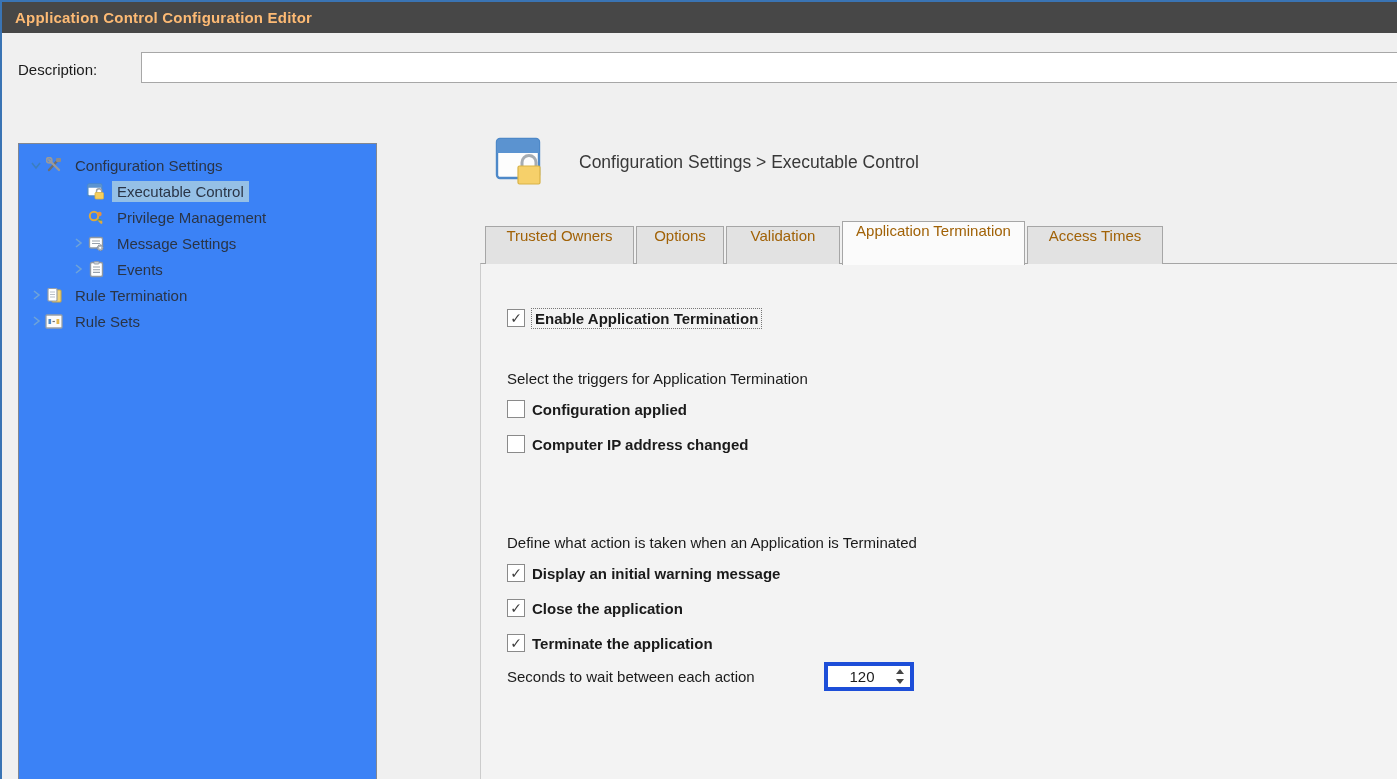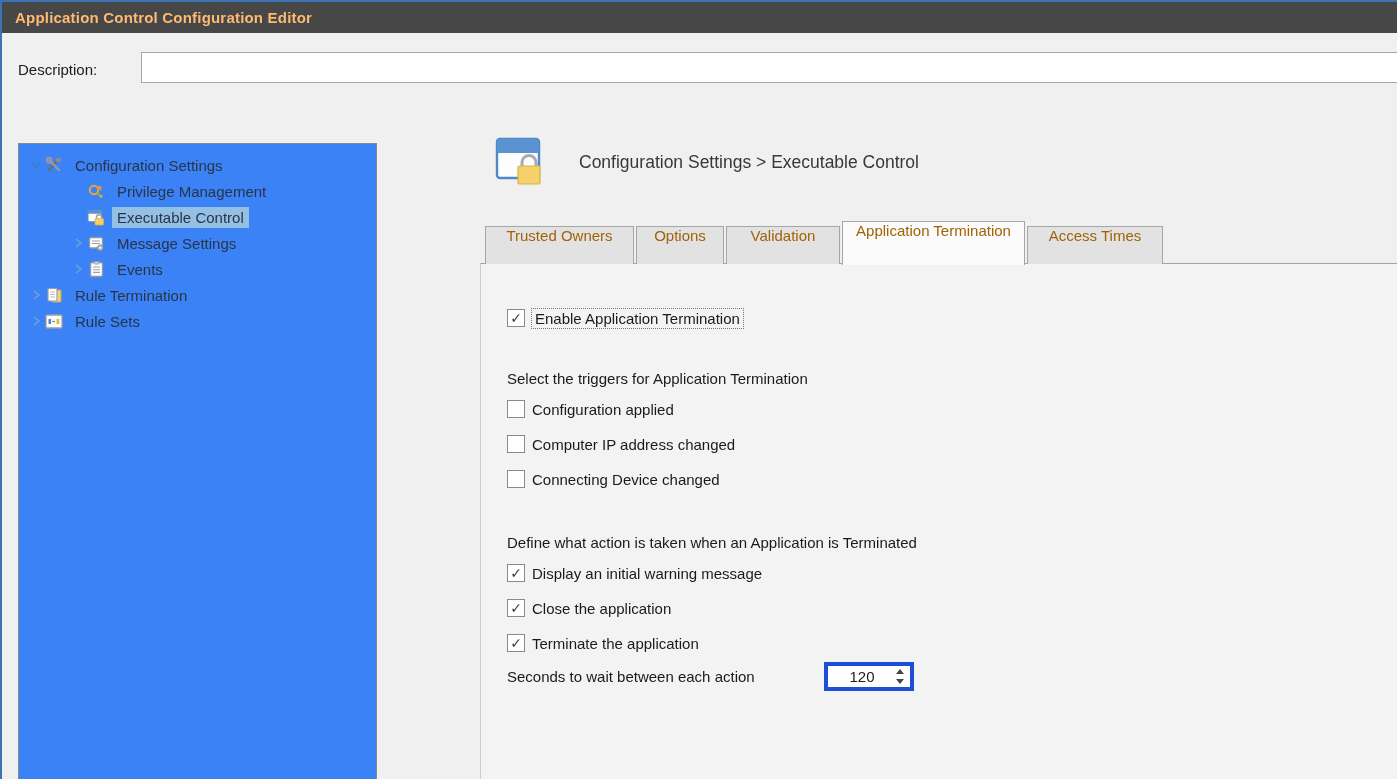--- a/index.html
+++ b/index.html
@@ -47,21 +47,21 @@
   .tab.active { height:44px; background:#fbfbfb; margin-bottom:-1px; }
 
   
   .content-item { position:absolute; left:505px; font-size:15px; color:#1a1a1a; }
   .row { display:flex; align-items:center; height:22px; }
   .cb { width:18px; height:18px; flex:0 0 18px; background:#ffffff; border:1px solid #8a8a8a;
         display:flex; align-items:center; justify-content:center; margin-right:7px;
         font-family:"DejaVu Sans",sans-serif; font-size:14px; color:#3d3d3d; }
   .cb::after { content:""; }
   .cb.checked::after { content:"✓"; }
-  .cb-label { white-space:nowrap; }
+  .cb-label { white-space:nowrap;font-weight:bold; }
   .cb-label.focused { outline:1px dotted #767676; padding:1px 3px; }
   .heading { white-space:nowrap; }
 
   
   .spin-box { position:absolute; left:822px; top:660px; width:90px; height:29px;
               background:#ffffff; border:4px solid #1d4ed8; display:flex; align-items:center; }
   .spin-value { flex:1; text-align:center; font-size:15px; color:#1a1a1a; padding-left:4px; }
   .spin-arrows { width:18px; display:flex; flex-direction:column; align-items:center; justify-content:center; gap:5px; padding-right:3px; }
   .arrow-up { width:0; height:0; border-left:4px solid transparent; border-right:4px solid transparent; border-bottom:5px solid #454545; }
   .arrow-down { width:0; height:0; border-left:4px solid transparent; border-right:4px solid transparent; border-top:5px solid #454545; }
@@ -94,42 +94,42 @@
           <path d="M3 3 L13 13" stroke="#9a9a9a" stroke-width="2.4" stroke-linecap="round"></path>
           <circle cx="3.2" cy="3.2" r="2.6" fill="none" stroke="#9a9a9a" stroke-width="1.8"></circle>
         </svg>
       </span>
       <span class="tlabel">Configuration Settings</span>
     </div>
 
     <div class="tree-row">
       <span class="indent1"></span>
       <span class="ticon">
+        <svg width="18" height="17" viewBox="0 0 18 17">
+          <rect x="0.8" y="1" width="14" height="12" rx="1.5" fill="#ffffff" stroke="#4d88c8" stroke-width="1.4"></rect>
+          <path d="M0.8 2.5 a1.5 1.5 0 0 1 1.5-1.5 h11 a1.5 1.5 0 0 1 1.5 1.5 v2.2 H0.8 z" fill="#5b93d0"></path>
+          <path d="M9.5 10 v-1.6 a2.6 2.6 0 0 1 5.2 0 V10" fill="none" stroke="#9aa0a6" stroke-width="1.4"></path>
+          <rect x="8" y="9.5" width="8.5" height="6.5" rx="1" fill="#f6cf5e" stroke="#d8b246" stroke-width="0.8"></rect>
+        </svg>
+      </span>
+      <span class="tlabel selected">Executable Control</span>
+    </div>
+
+    <div class="tree-row">
+      <span class="indent1"></span>
+      <span class="ticon">
         <svg width="17" height="17" viewBox="0 0 17 17">
           <circle cx="6" cy="7" r="4.2" fill="none" stroke="#dfa93c" stroke-width="2"></circle>
           <path d="M9.5 10 L14 14.5" stroke="#dfa93c" stroke-width="2"></path>
           <path d="M12 13.5 l2 -1.6" stroke="#dfa93c" stroke-width="1.6"></path>
           <circle cx="11.5" cy="5" r="2.2" fill="#e8913f"></circle>
           <path d="M8.8 11.5 q2.7 -2.8 5.4 0" fill="#4ea065"></path>
         </svg>
       </span>
       <span class="tlabel">Privilege Management</span>
-    </div>
-
-    <div class="tree-row">
-      <span class="indent1"></span>
-      <span class="ticon">
-        <svg width="18" height="17" viewBox="0 0 18 17">
-          <rect x="0.8" y="1" width="14" height="12" rx="1.5" fill="#ffffff" stroke="#4d88c8" stroke-width="1.4"></rect>
-          <path d="M0.8 2.5 a1.5 1.5 0 0 1 1.5-1.5 h11 a1.5 1.5 0 0 1 1.5 1.5 v2.2 H0.8 z" fill="#5b93d0"></path>
-          <path d="M9.5 10 v-1.6 a2.6 2.6 0 0 1 5.2 0 V10" fill="none" stroke="#9aa0a6" stroke-width="1.4"></path>
-          <rect x="8" y="9.5" width="8.5" height="6.5" rx="1" fill="#f6cf5e" stroke="#d8b246" stroke-width="0.8"></rect>
-        </svg>
-      </span>
-      <span class="tlabel selected">Executable Control</span>
     </div>
 
     <div class="tree-row">
       <span class="indent1" style="width:50px;flex-basis:50px;"></span>
       <span class="chev">
         <svg width="14" height="14" viewBox="0 0 14 14">
             <path d="M5 3 L10 7 L5 11" fill="none" stroke="#6fa3d8" stroke-width="1.6"></path>
           </svg>
       </span>
       <span class="ticon">
@@ -235,24 +235,20 @@
   <div class="content-item heading" style="top:368px">Select the triggers for Application Termination</div>
 
   <div class="content-item row" style="top:396px">
     <span class="cb"></span>
     <span class="cb-label">Configuration applied</span>
   </div>
   <div class="content-item row" style="top:431px">
     <span class="cb"></span>
     <span class="cb-label">Computer IP address changed</span>
   </div>
-  <div class="content-item row" style="top:466px">
-    <span class="cb"></span>
-    <span class="cb-label">Connecting Device changed</span>
-  </div>
 
   <div class="content-item heading" style="top:532px">Define what action is taken when an Application is Terminated</div>
 
   <div class="content-item row" style="top:560px">
     <span class="cb checked"></span>
     <span class="cb-label">Display an initial warning message</span>
   </div>
   <div class="content-item row" style="top:595px">
     <span class="cb checked"></span>
     <span class="cb-label">Close the application</span>

